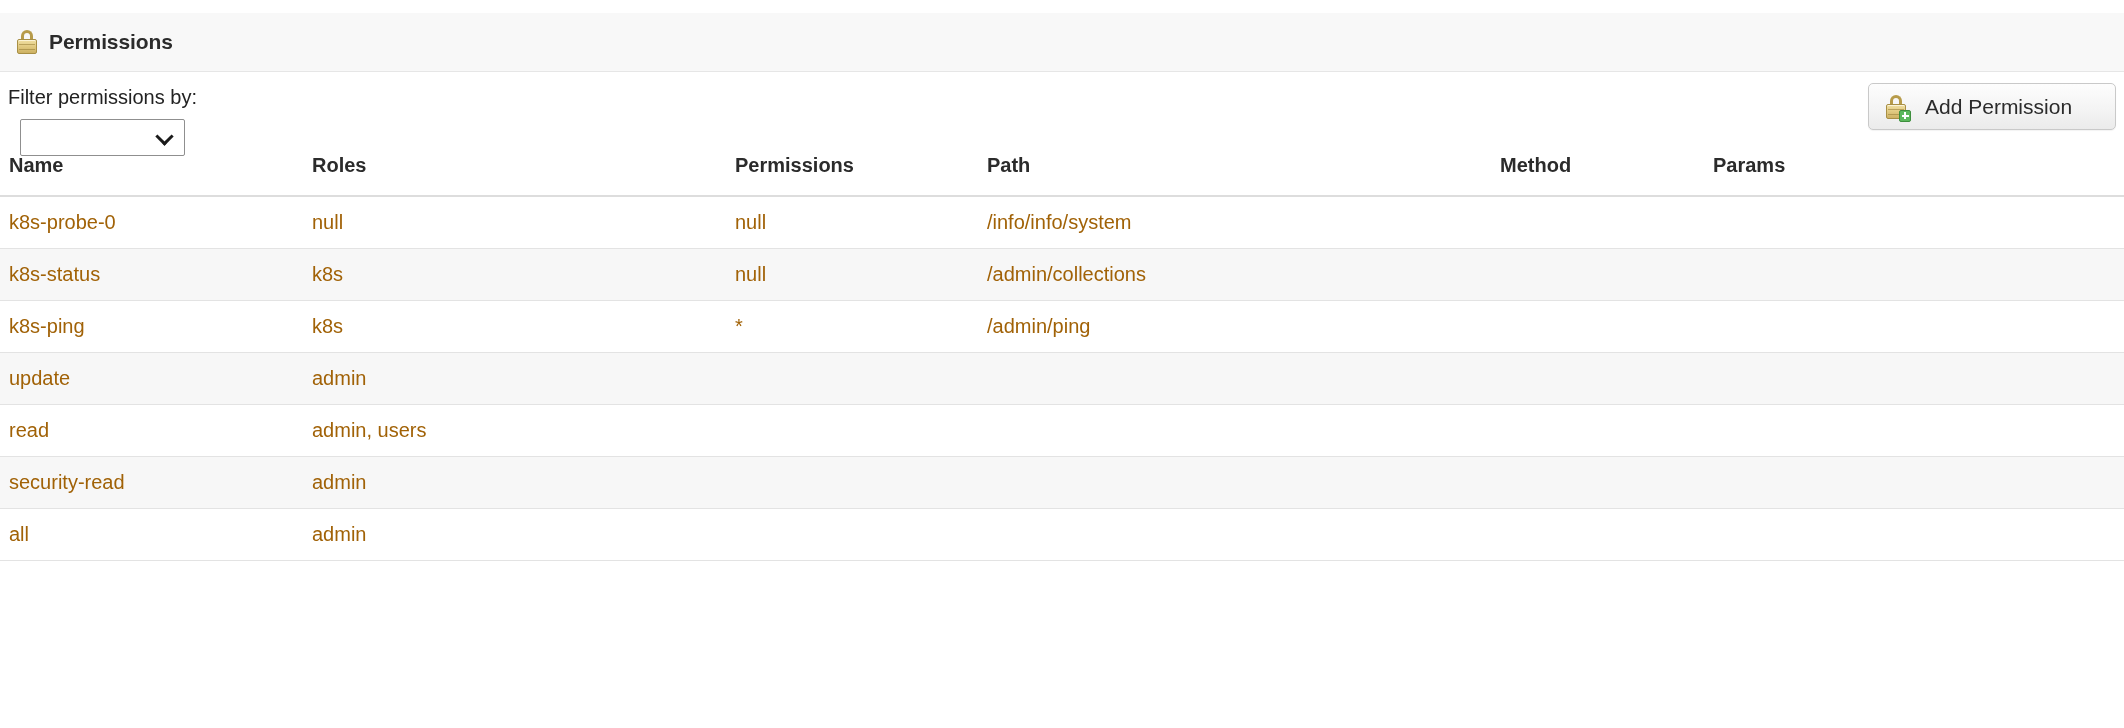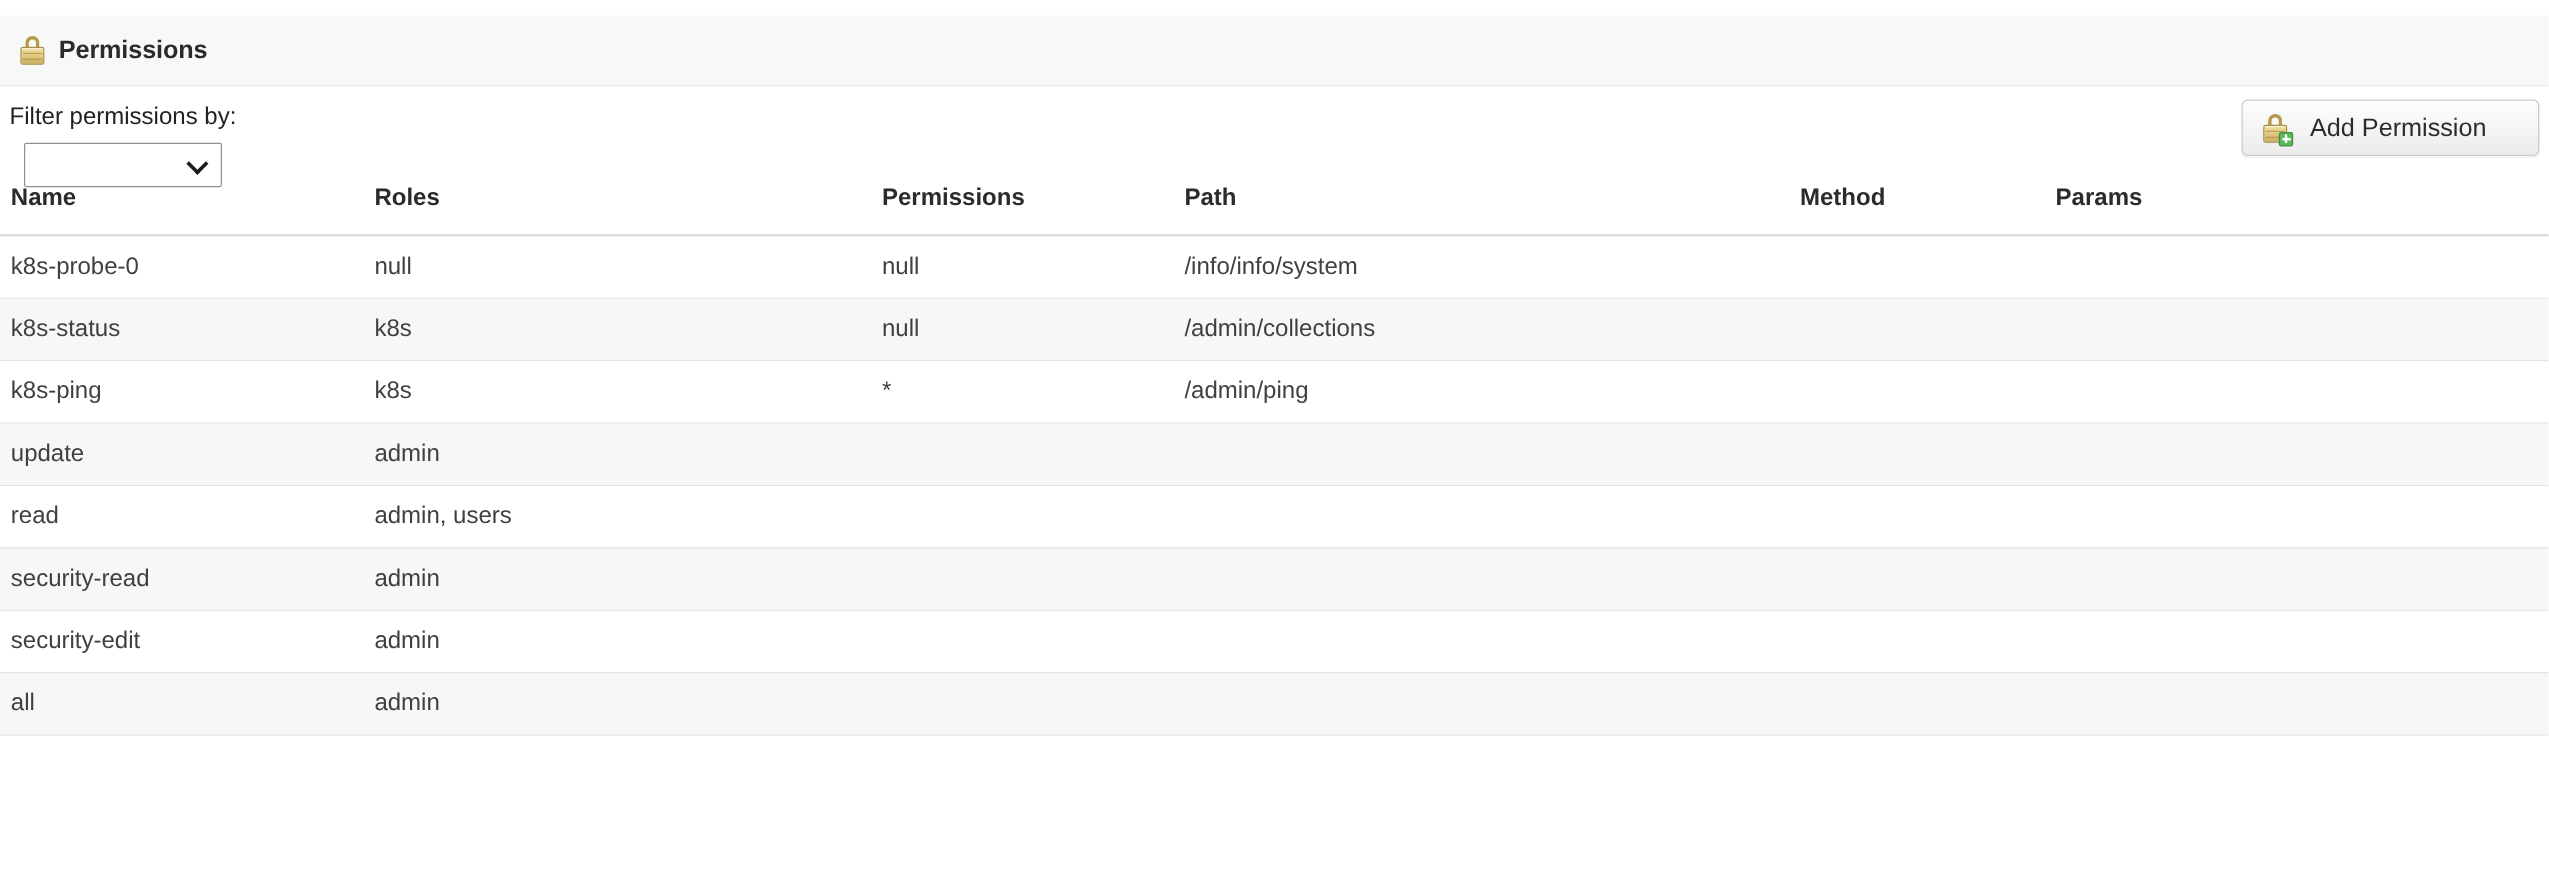--- a/index.html
+++ b/index.html
@@ -204,21 +204,21 @@
     padding: 0 0 18px 0;
     border-bottom: 2px solid #dddddd;
     vertical-align: bottom;
     height: 54px;
     margin-left: 17px;
   }
   .perm-table thead th:first-child { padding-left: 9px; }
 
   .perm-table tbody td {
     font-size: 20px;
-    color: #404040;
+    color: #a16207;
     height: 52px;
     padding: 0;
     border-bottom: 1px solid #e3e3e3;
     vertical-align: middle;
     white-space: nowrap;
     overflow: hidden;
   }
   .perm-table tbody td:first-child { padding-left: 9px; }
 
   .perm-table tbody tr:nth-child(even) { background: #f7f7f7; }
@@ -320,28 +320,20 @@
         </tr>
         <tr>
           <td>security-read</td>
           <td>admin</td>
           <td></td>
           <td></td>
           <td></td>
           <td></td>
         </tr>
         <tr>
-          <td>security-edit</td>
-          <td>admin</td>
-          <td></td>
-          <td></td>
-          <td></td>
-          <td></td>
-        </tr>
-        <tr>
           <td>all</td>
           <td>admin</td>
           <td></td>
           <td></td>
           <td></td>
           <td></td>
         </tr>
       </tbody>
   </table>
 

